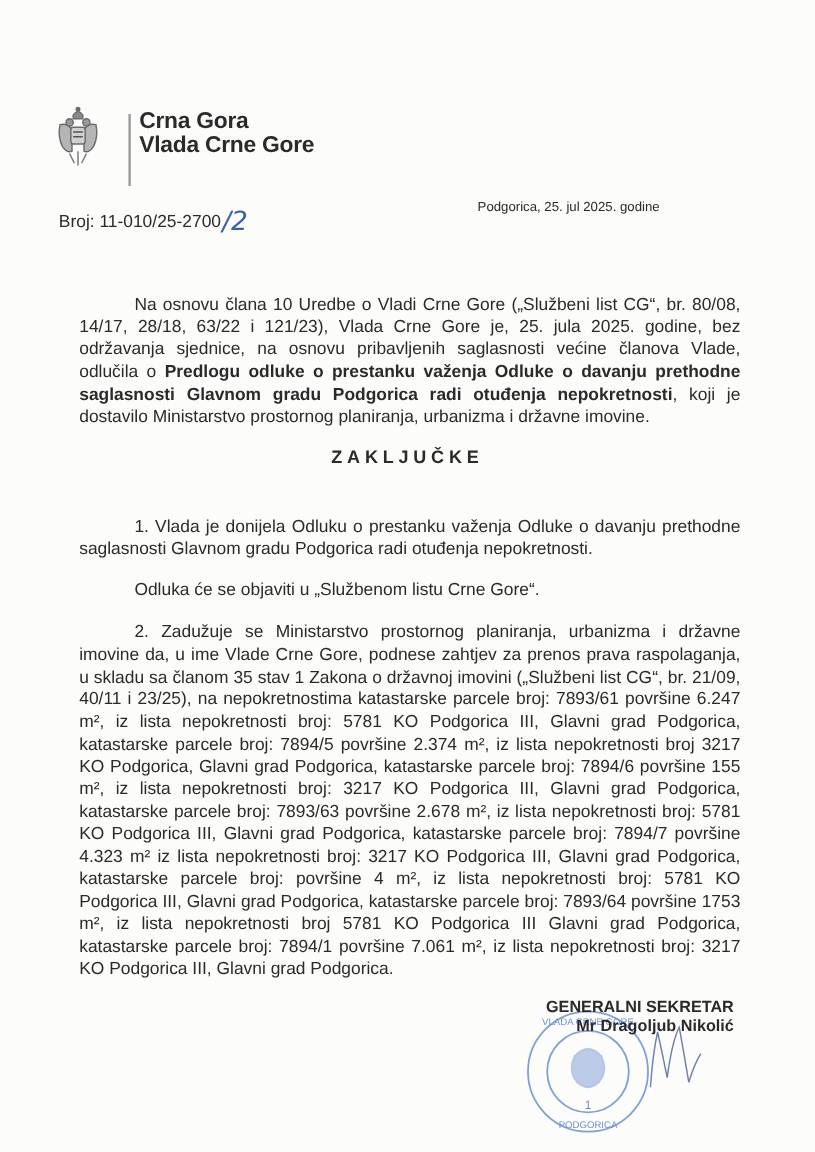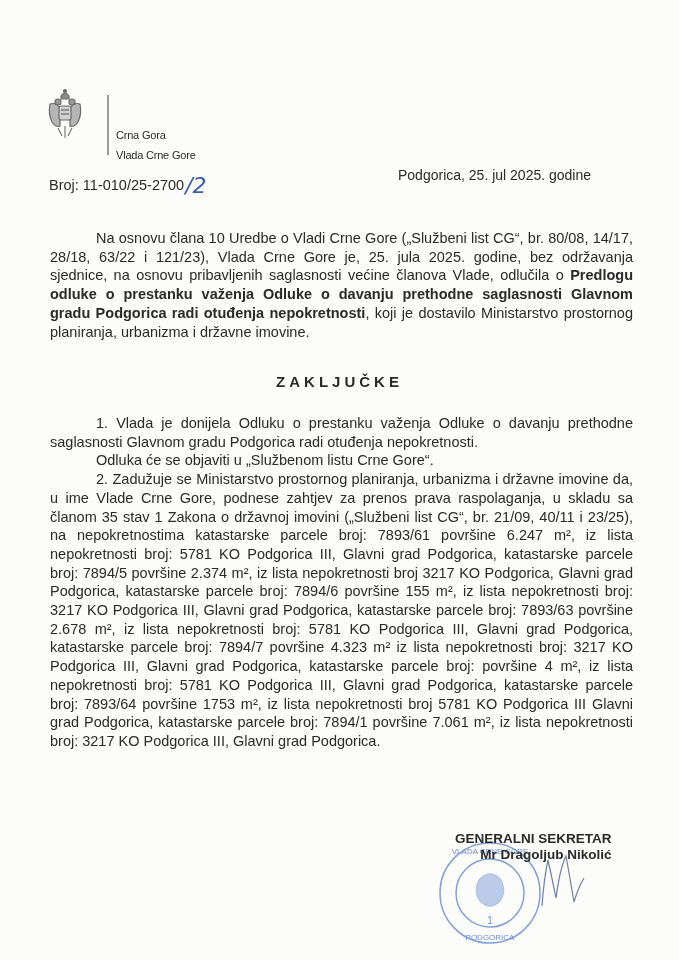--- a/index.html
+++ b/index.html
@@ -3,27 +3,27 @@
 <meta charset="utf-8">
 <style>
   html, body { margin: 0; padding: 0; }
   body {
     width: 679px; height: 960px; background: #fdfdfc; position: relative; overflow: hidden;
     font-family: "Liberation Sans", sans-serif; color: #262626;
   }
   .page { position: absolute; left: 0; top: 0; width: 679px; height: 960px; background: #fcfcfb; }
   .emblem { position: absolute; left: 46px; top: 88px; width: 38px; height: 52px; }
   .divider { position: absolute; left: 107px; top: 95px; width: 1.5px; height: 60px; background: #9a9a9a; }
-  .org { position: absolute; left: 116px; top: 92px; font-size: 11px; font-weight: normal; line-height: 20px; color: #2a2a2a; letter-spacing: -0.2px; margin-top: 33px; }
+  .org { position: absolute; left: 116px; top: 92px; font-size: 19px; font-weight: bold; line-height: 20px; color: #2a2a2a; letter-spacing: -0.2px; }
   .org div { white-space: nowrap; }
   .broj { position: absolute; left: 49px; top: 170px; font-size: 14.5px; color: #2a2a2a; white-space: nowrap; }
   .broj .hand { font-family: "DejaVu Sans", sans-serif; color: #3b5fa8; font-size: 22px; font-weight: normal; position: relative; top: 3px; margin-left: 1px; font-style: italic; }
-  .date { position: absolute; left: 398px; top: 167px; font-size: 14px; color: #2a2a2a; white-space: nowrap; }
+  .date { position: absolute; left: 398px; top: 167px; font-size: 11px; color: #2a2a2a; white-space: nowrap; }
   .body-text { position: absolute; left: 50px; width: 583px; font-size: 14.5px; line-height: 18.7px; text-align: justify; color: #2a2a2a; }
-  .p { margin: 0; }
+  .p { margin: 16px; }
   .indent { text-indent: 46px; }
   .heading { position: absolute; left: 0; width: 679px; top: 373px; text-align: center; font-weight: bold; font-size: 15px; letter-spacing: 4px; color: #2a2a2a; }
   .signature { position: absolute; left: 455px; top: 831px; text-align: right; font-weight: bold; font-size: 13.5px; line-height: 16px; color: #2a2a2a; }
   .stamp { position: absolute; left: 437px; top: 840px; width: 106px; height: 106px; }
   .sig-scribble { position: absolute; left: 538px; top: 848px; width: 50px; height: 62px; }
 </style>
 </head>
 <body>
 
 <div class="page">

